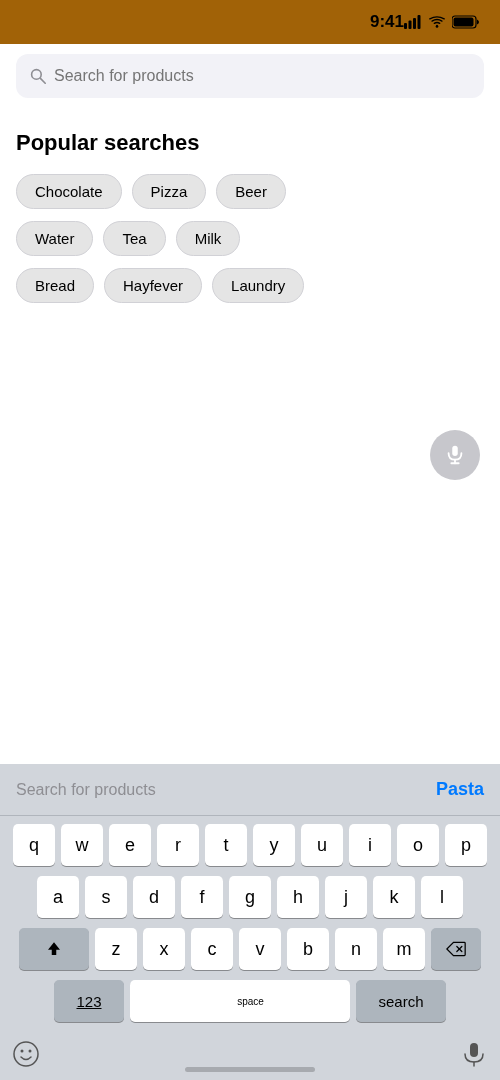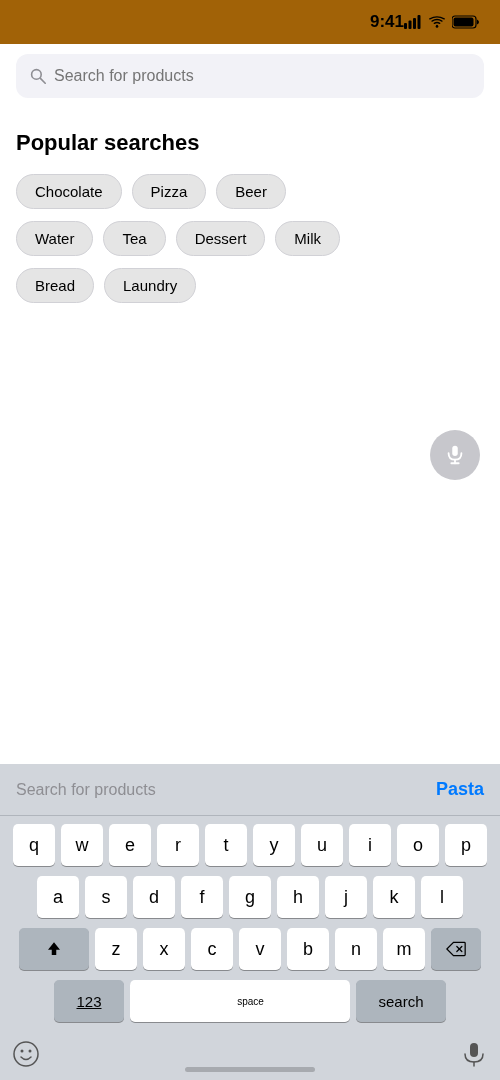--- a/index.html
+++ b/index.html
@@ -250,26 +250,26 @@
 
   <div class="tags-row">
     <span class="tag">Chocolate</span>
     <span class="tag">Pizza</span>
     <span class="tag">Beer</span>
   </div>
 
   <div class="tags-row">
     <span class="tag">Water</span>
     <span class="tag">Tea</span>
-    <span class="tag">Dessert</span>
     <span class="tag">Milk</span>
   </div>
 
   <div class="tags-row">
     <span class="tag">Bread</span>
+    <span class="tag">Hayfever</span>
     <span class="tag">Laundry</span>
   </div>
 </div>
 
 <div class="mic-button">
   <svg width="22" height="22" viewBox="0 0 24 24" fill="none">
     <rect x="9" y="2" width="6" height="11" rx="3" fill="#fff"></rect>
     <path d="M5 10 Q5 17 12 17 Q19 17 19 10" stroke="#fff" stroke-width="2" fill="none" stroke-linecap="round"></path>
     <line x1="12" y1="17" x2="12" y2="21" stroke="#fff" stroke-width="2" stroke-linecap="round"></line>
     <line x1="8" y1="21" x2="16" y2="21" stroke="#fff" stroke-width="2" stroke-linecap="round"></line>

